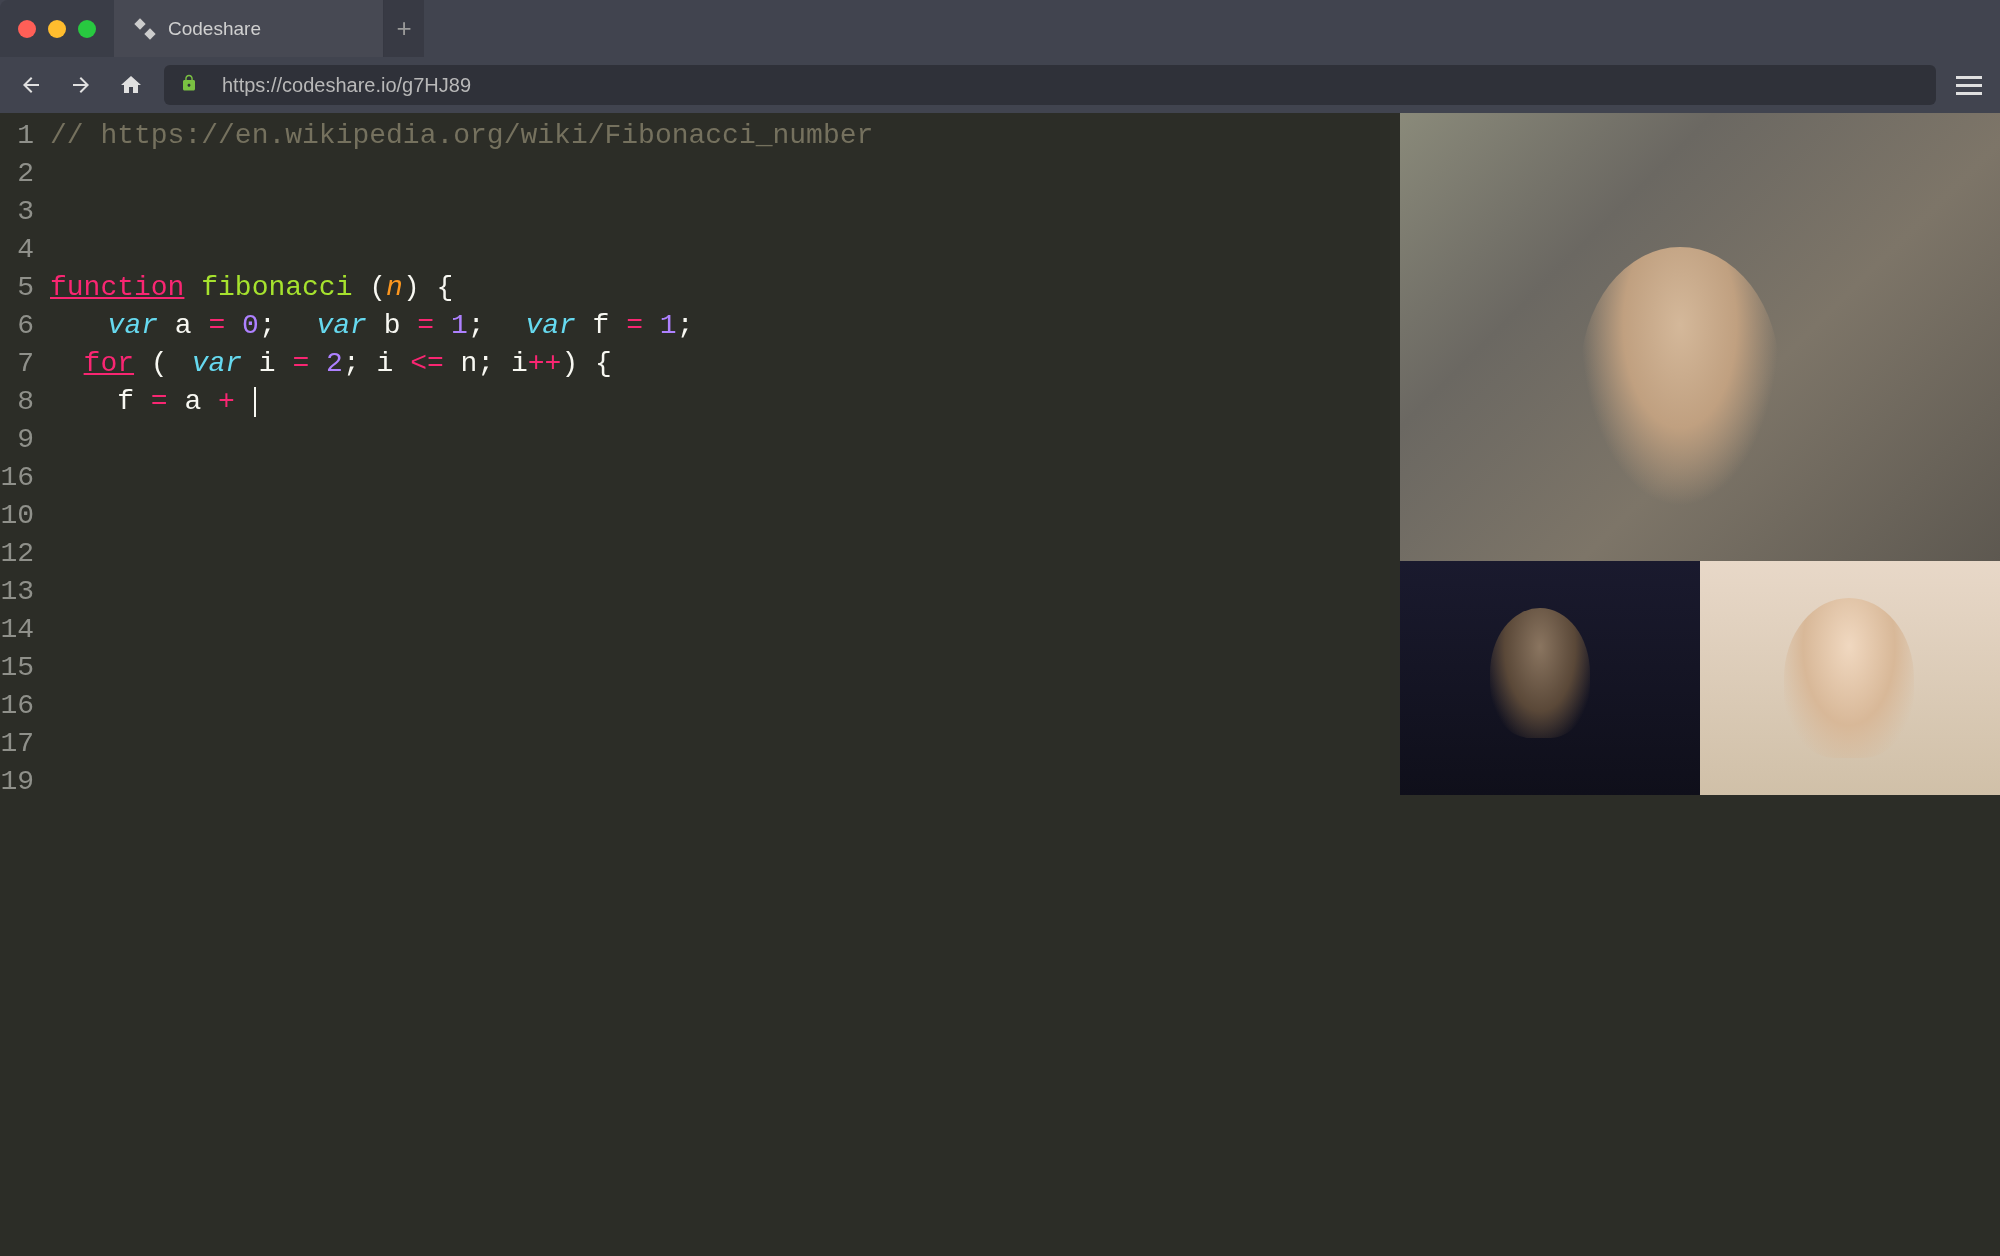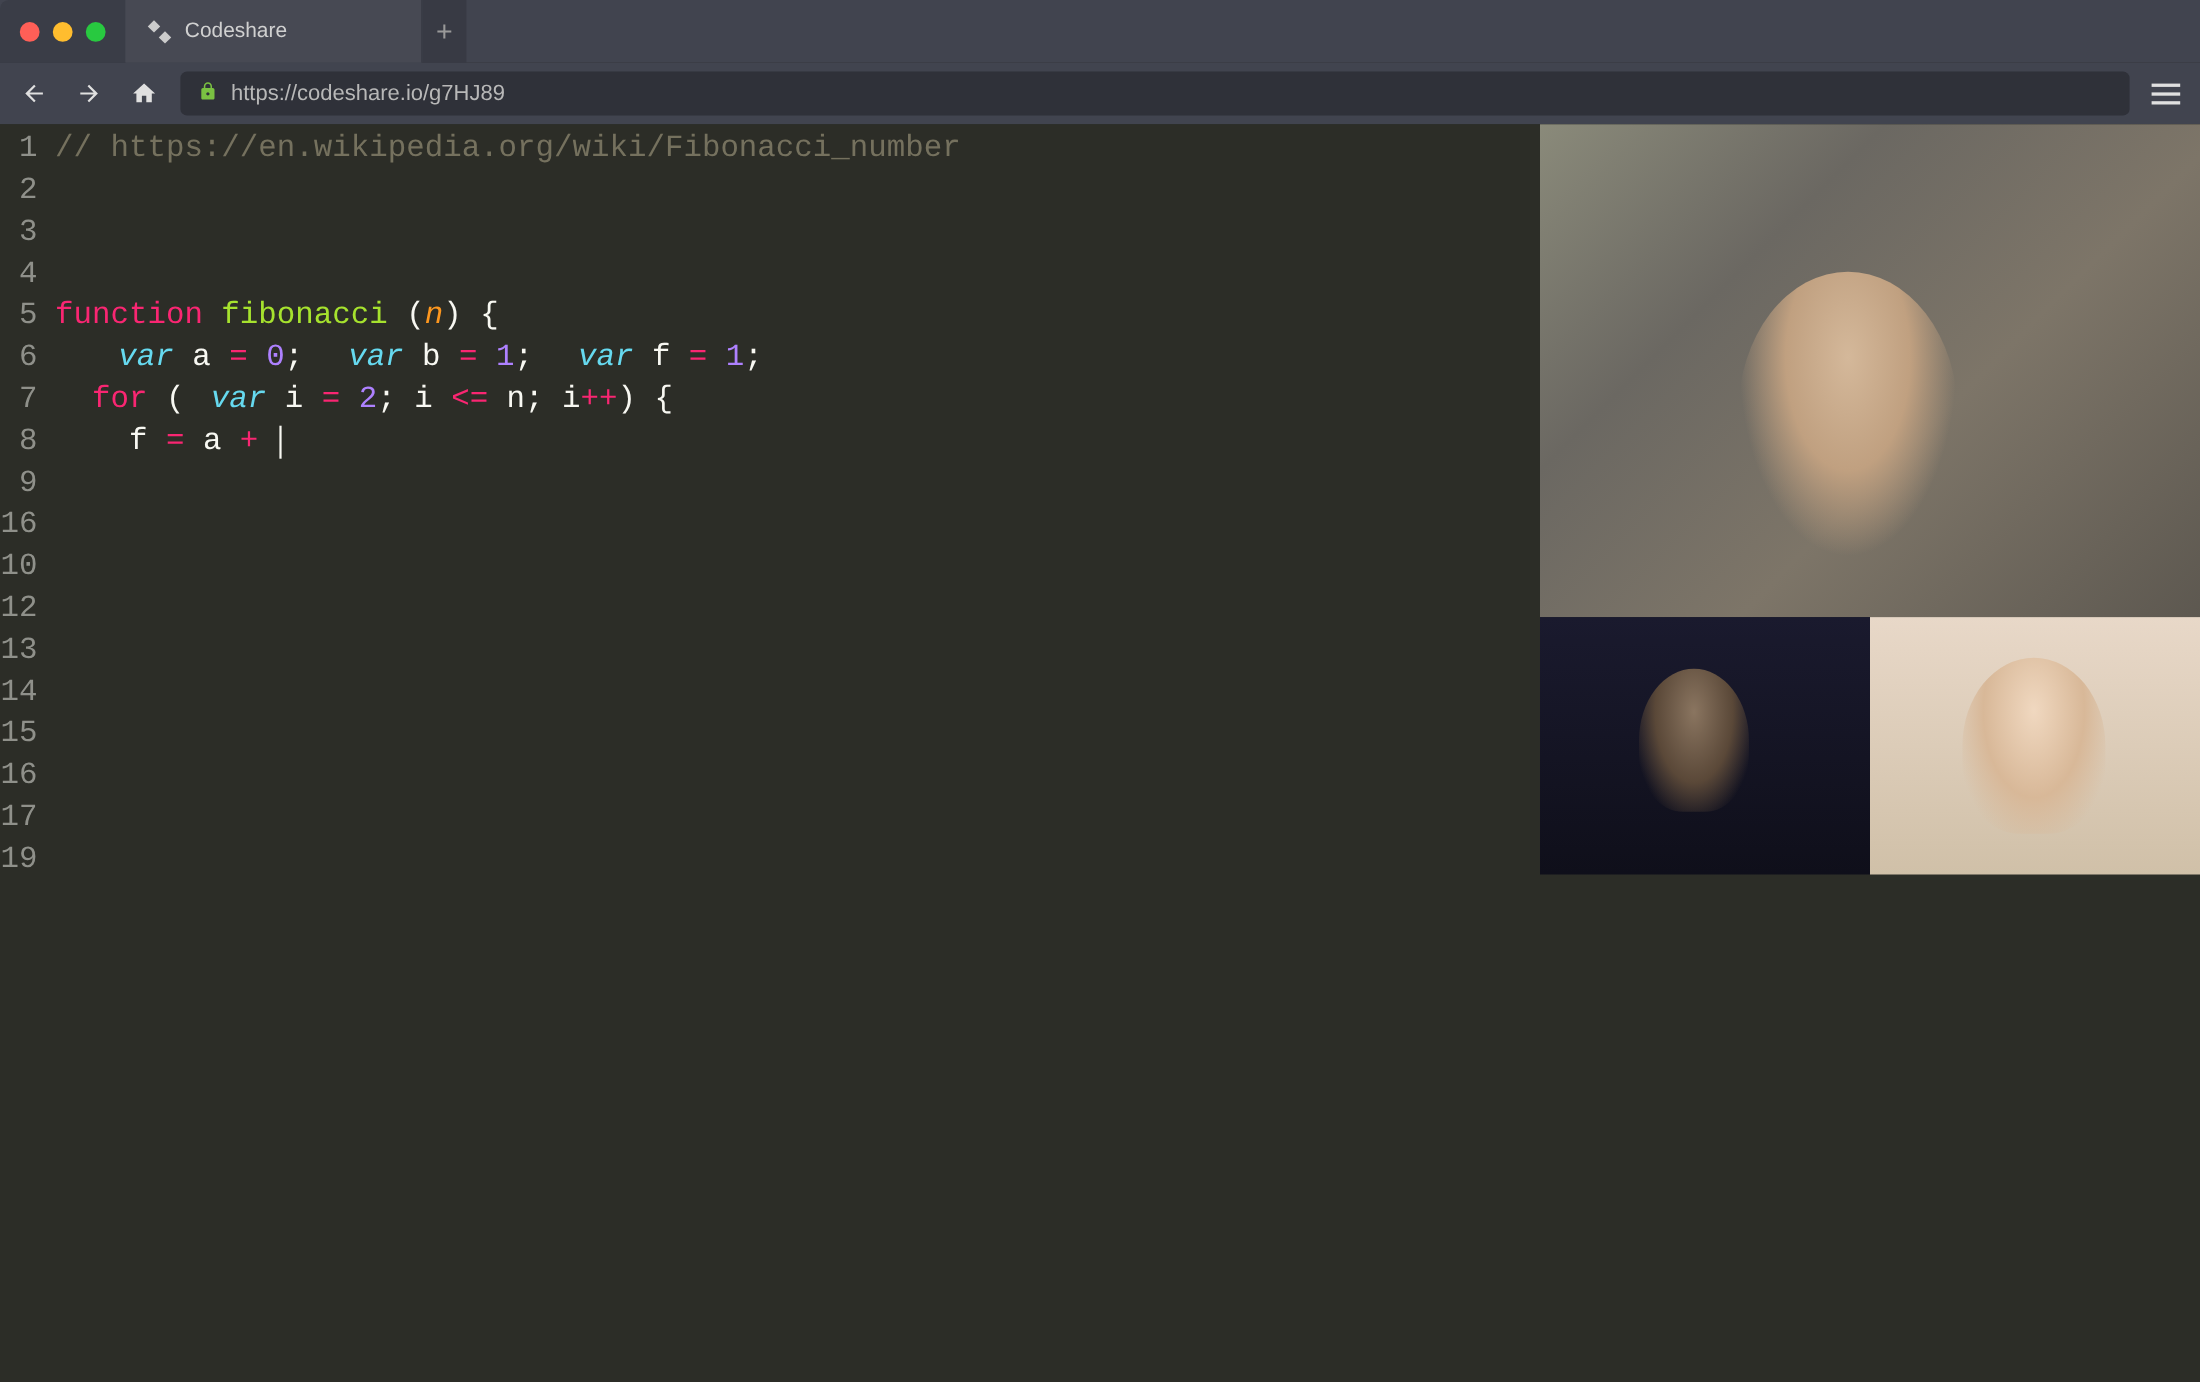--- a/index.html
+++ b/index.html
@@ -120,21 +120,21 @@
     }
 
     .address-bar {
       flex: 1;
       background: #2f3139;
       border-radius: 6px;
       height: 40px;
       display: flex;
       align-items: center;
       padding: 0 16px;
-      gap: 12px;
+      gap: 24px;
     }
 
     .lock-icon {
       color: #7ac142;
       font-size: 18px;
     }
 
     .url {
       color: #b8b8b8;
       font-size: 20px;
@@ -185,21 +185,21 @@
       padding-left: 8px;
       color: #f8f8f2;
     }
 
     .code-line {
       height: 38px;
       white-space: pre;
     }
 
     .comment { color: #75715e; }
-    .keyword { color: #f92672; }
+    .keyword { color: #f92672; text-decoration: underline; }
     .function-name { color: #a6e22e; }
     .param { color: #fd971f; font-style: italic; }
     .var-keyword { color: #66d9ef; font-style: italic; margin-left: 24px; }
     .number { color: #ae81ff; }
     .operator { color: #f92672; }
     .identifier { color: #f8f8f2; }
     .punctuation { color: #f8f8f2; }
 
     .cursor {
       display: inline-block;

